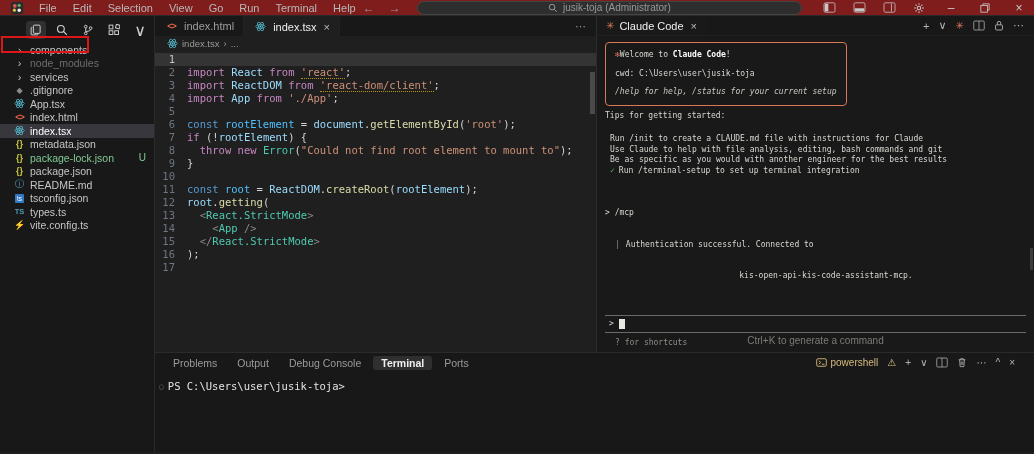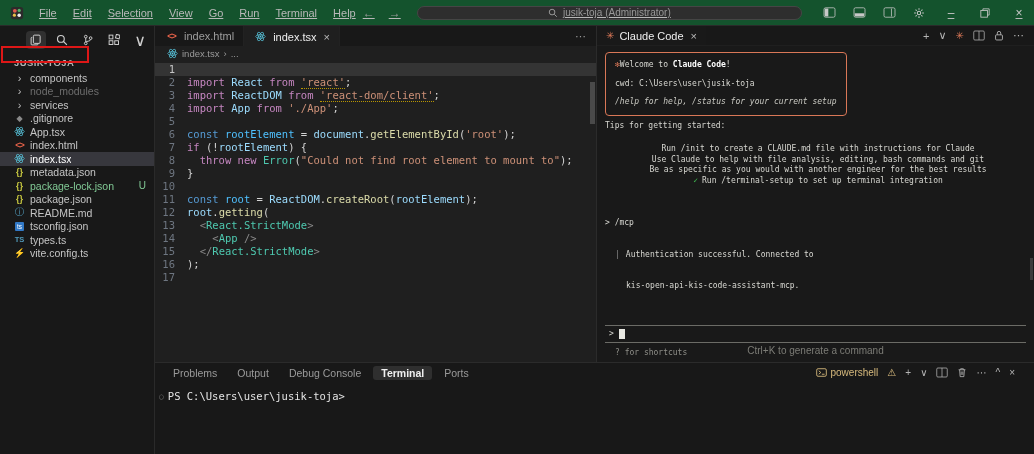--- a/index.html
+++ b/index.html
@@ -1,21 +1,21 @@
 <!DOCTYPE html>
 <html><head>
 <meta charset="utf-8">
 <style>
   * { margin:0; padding:0; box-sizing:border-box; }
   html,body { background:#101010; }
   body { font-family:"Liberation Sans", sans-serif; }
   #window { position:relative; width:1034px; height:454px; background:#1f1f1f; overflow:hidden; color:#ccc; }
 
   
-  .titlebar { position:relative; height:26px; background:#14532d; display:flex; align-items:center; font-size:11px; color:#b8b8b8; border-bottom:1px solid #2a2a2a;text-decoration:underline; }
+  .titlebar { position:relative; height:16px; background:#7f1d1d; display:flex; align-items:center; font-size:11px; color:#b8b8b8; border-bottom:1px solid #2a2a2a; }
   .logo { width:14px; height:14px; margin:0 8px 0 10px; display:inline-flex; }
   .menus { display:flex; gap:2px; }
   .menu-item { padding:1px 7px; border-radius:4px; cursor:default; }
   .nav-arrows { margin-left:auto; display:flex; gap:14px; color:#9a9a9a; font-size:12px; }
   .cmd-center { width:390px; height:14px; margin:0 14px 0 16px; background:#2e2e2e; border:1px solid #454545; border-radius:7px; display:flex; align-items:center; justify-content:center; gap:5px; color:#989898; font-size:10px; }
   .tb-right { display:flex; align-items:center; gap:4px; margin-left:auto; padding-right:0; }
   .tb-icon { width:26px; height:16px; display:inline-flex; align-items:center; justify-content:center; color:#c8c8c8; }
   .win-ctl { width:30px; height:18px; display:inline-flex; align-items:center; justify-content:center; font-size:12px; color:#c8c8c8; }
 
   
@@ -76,27 +76,27 @@
   .claude-actions { margin-left:auto; display:flex; align-items:center; gap:9px; padding-right:10px; color:#b5b5b5; font-size:11px; }
   .claude-actions .ca { display:inline-flex; align-items:center; }
   .claude-body { position:relative; flex:1; font-family:"DejaVu Sans Mono", monospace; font-size:8px; line-height:10.5px; color:#d8d8d2; padding:5px 8px 0 8px; overflow:hidden; }
   .welcome-box { width:242px; border:1px solid #d97757; border-radius:4px; padding:7px 9px; margin-top:1px; }
   .wl { white-space:pre; }
   .wl + .wl { margin-top:8px; }
   .spark { color:#d97757; }
   .brand { font-weight:bold; color:#fff; }
   .help-line { font-style:italic; color:#c9c9c2; }
   .tips-header { margin-top:5px; white-space:pre; }
-  .tips { margin-top:13px;text-align:center; }
+  .tips { margin-top:13px; }
   .tip-line { white-space:pre; padding-left:5px; }
   .check { color:#3fb950; margin-right:4px; }
   .mcp { margin-top:11px; white-space:pre; }
   .mcp-result { display:flex; margin-top:0; }
   .mcp-bar { color:#8a8a8a; padding:0 6px 0 10px; }
-  .mcp-line2 { padding-left:21px; }
+  .mcp-line2 { padding-left:21px;text-align:center; }
   .input-box { margin-top:12px; border-top:1px solid #6b6b66; border-bottom:1px solid #6b6b66; padding:3px 4px; display:flex; align-items:center; gap:5px; }
   .cursor-block { width:6px; height:10px; background:#e8e8e2; display:inline-block; }
   .shortcuts { margin-top:5px; padding-left:10px; color:#8f8f89; }
   .ctrlk-hint { position:absolute; bottom:6px; left:0; right:0; text-align:center; color:#7c7c76; font-size:10px; font-family:"Liberation Sans",sans-serif; }
   .cl-scrollthumb { position:absolute; right:1px; top:212px; width:3px; height:22px; background:#3c3c3c; }
 
   
   .panel { flex:1; background:#181818; border-top:1px solid #2b2b2b; display:flex; flex-direction:column; min-height:0; }
   .panel-tabs { height:19px; display:flex; align-items:center; gap:12px; padding-left:10px; font-size:10.5px; color:#9a9a9a; flex:none; }
   .ptab { padding:1px 8px; border-radius:3px; cursor:default; }
@@ -215,21 +215,20 @@
               <g stroke="#cfcfcf" fill="none" stroke-width="1.3">
                 <rect x="1.5" y="1.5" width="5" height="5"></rect>
                 <rect x="1.5" y="9" width="5" height="5"></rect>
                 <rect x="9" y="9" width="5" height="5"></rect>
                 <rect x="10.5" y="1" width="5" height="5" transform="rotate(15 13 3.5)"></rect>
               </g>
             </svg>
           </span>
         <span class="sb-icon">∨</span>
       </div>
-      <div class="sb-header">JUSIK-TOJA</div>
       <div class="annotation-box"></div>
       <div class="file-list">
           <div class="file-row">
             <span class="fic chev">›</span>
             <span class="flabel">components</span>
           </div>
           <div class="file-row dim">
             <span class="fic chev">›</span>
             <span class="flabel">node_modules</span>
           </div>

